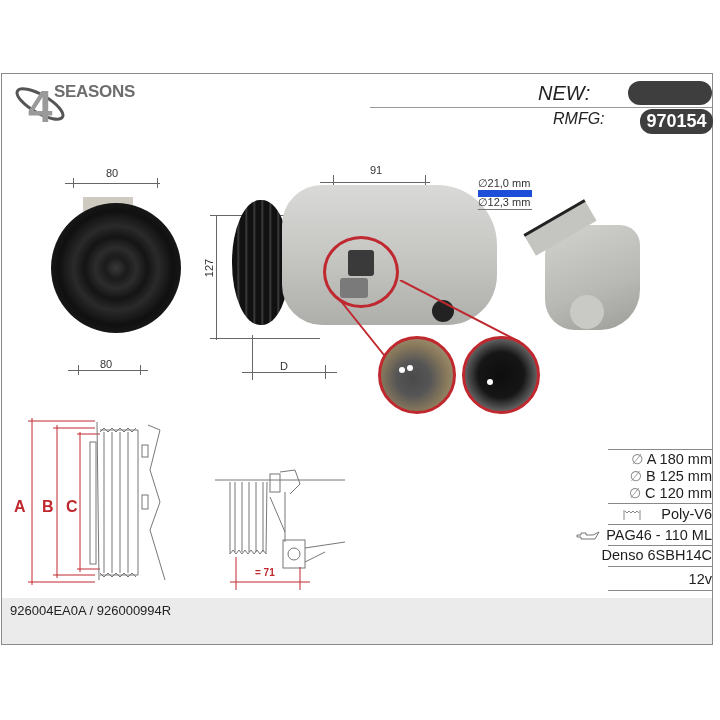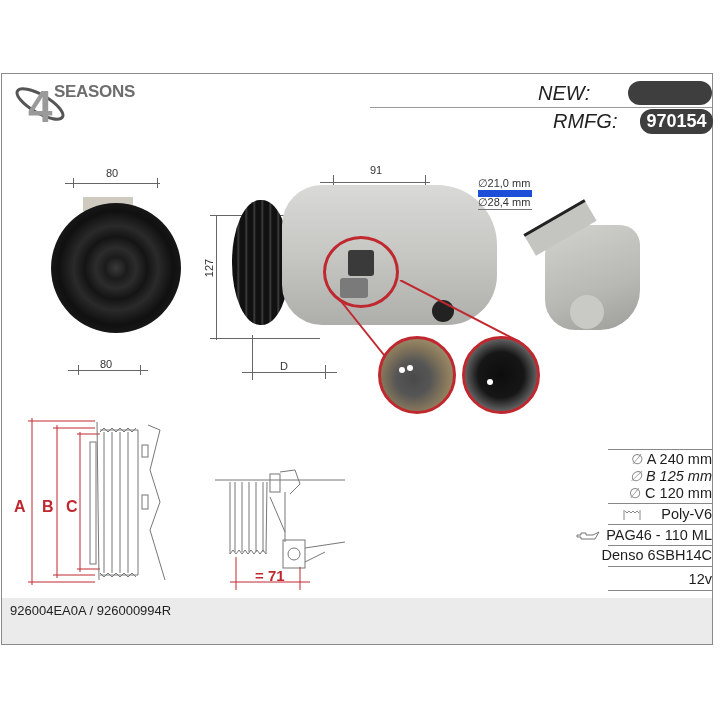--- a/index.html
+++ b/index.html
@@ -4,21 +4,21 @@
 <style>
   html,body{margin:0;padding:0;background:#fff;}
   body{width:720px;height:720px;position:relative;overflow:hidden;font-family:"Liberation Sans",sans-serif;color:#222;}
   .frame{position:absolute;left:1px;top:73px;width:712px;height:572px;border:1px solid #8a8a8a;box-sizing:border-box;background:#fff;}
   .abs{position:absolute;}
   .logo{left:14px;top:78px;width:130px;height:48px;}
   .logo-text{position:absolute;left:40px;top:4px;font-weight:bold;font-size:17px;color:#6d6d6d;letter-spacing:-0.3px;}
   .hdr-line{position:absolute;left:370px;top:107px;width:342px;height:1px;background:#999;}
   .new-label{position:absolute;left:538px;top:82px;font-style:italic;font-size:20px;color:#222;}
   .new-pill{position:absolute;left:628px;top:81px;width:84px;height:24px;border-radius:12px;background:#3e3e3e;}
-  .rmfg-label{position:absolute;left:553px;top:110px;font-style:italic;font-size:20px;color:#222;}
+  .rmfg-label{position:absolute;left:553px;top:110px;font-style:italic;font-size:16px;color:#222;}
   .rmfg-pill{position:absolute;left:640px;top:109px;width:73px;height:25px;border-radius:12px;background:#3e3e3e;color:#fff;font-weight:bold;font-size:18px;text-align:center;line-height:25px;}
   .dim{font-size:11px;color:#333;position:absolute;}
   .dimline{position:absolute;background:#666;}
   .spec{position:absolute;right:8px;font-size:14.5px;color:#1e1e1e;text-align:right;}
   .spec-line{position:absolute;left:608px;width:104px;height:1px;background:#888;}
   .footer{position:absolute;left:2px;top:598px;width:710px;height:46px;background:#ebebeb;}
   .footer-text{position:absolute;left:8px;top:5px;font-size:13px;color:#222;}
   .redlbl{position:absolute;font-weight:bold;font-size:16px;color:#c0282f;}
 </style>
 </head>
@@ -69,21 +69,21 @@
   <div style="position:absolute;left:140px;top:118px;width:28px;height:20px;background:#7a7a7a;border-radius:3px;"></div>
   <div style="position:absolute;left:232px;top:140px;width:22px;height:22px;background:#222;border-radius:50%;"></div>
   <span class="dim" style="left:80px;top:200px;">D</span>
   <div class="dimline" style="left:42px;top:212px;width:95px;height:1px;"></div>
   <div class="dimline" style="left:52px;top:175px;width:1px;height:45px;"></div>
   <div class="dimline" style="left:125px;top:205px;width:1px;height:14px;"></div>
 </div>
 
 <div class="abs" style="left:478px;top:177px;width:80px;height:40px;">
   <span class="dim" style="left:0;top:0;border-bottom:7px solid #1d4ed8;padding-right:2px;">∅21,0 mm</span>
-  <span class="dim" style="left:0;top:19px;border-bottom:1px solid #777;padding-right:2px;">∅28,4 mm</span>
+  <span class="dim" style="left:0;top:19px;border-bottom:1px solid #777;padding-right:2px;">∅12,3 mm</span>
 </div>
 
 <svg class="abs" style="left:320px;top:280px;" width="230" height="140">
   <line x1="20" y1="20" x2="68" y2="80" stroke="#c0282f" stroke-width="2"></line>
   <line x1="80" y1="0" x2="200" y2="62" stroke="#c0282f" stroke-width="2"></line>
 </svg>
 <div class="abs" style="left:378px;top:336px;width:72px;height:72px;border:3px solid #c0282f;border-radius:50%;background:radial-gradient(circle at 45% 55%,#4a4a4a 0,#555 30%,#8a7a5c 60%,#b9a98a 100%);">
   <div style="position:absolute;left:18px;top:28px;width:6px;height:6px;border-radius:50%;background:#fff;"></div>
   <div style="position:absolute;left:26px;top:26px;width:6px;height:6px;border-radius:50%;background:#fff;"></div>
 </div>
@@ -146,30 +146,30 @@
       <rect x="83" y="78" width="22" height="28"></rect>
         <circle cx="94" cy="92" r="6"></circle>
       <path d="M105 86 L145 80 M105 100 L125 90"></path>
     </g>
     <g stroke="#c0282f" stroke-width="1" fill="none">
       <line x1="36" y1="95" x2="36" y2="128"></line>
         <line x1="100" y1="105" x2="100" y2="128"></line>
         <line x1="30" y1="120" x2="110" y2="120"></line>
     </g>
   </svg>
-  <span class="abs" style="left:55px;top:105px;font-size:15px;font-weight:bold;color:#c0282f;">= 71</span>
+  <span class="abs" style="left:55px;top:105px;font-size:10px;font-weight:bold;color:#c0282f;">= 71</span>
 </div>
 
 <div class="abs" style="left:600px;top:448px;width:112px;height:146px;"></div>
 <div class="spec-line" style="top:449px;"></div>
 <div class="spec" style="top:451px;">
   <span style="color:#888;font-size:14px;">∅</span>
-  <span>A 240 mm</span>
+  <span>A 180 mm</span>
 </div>
-<div class="spec" style="top:468px;font-style:italic;">
+<div class="spec" style="top:468px;">
   <span style="color:#888;font-size:14px;">∅</span>
   <span>B 125 mm</span>
 </div>
 <div class="spec" style="top:485px;">
   <span style="color:#888;font-size:14px;">∅</span>
   <span>C 120 mm</span>
 </div>
 <div class="spec-line" style="top:503px;"></div>
 <div class="spec" style="top:506px;">
   <svg width="18" height="12" style="margin-right:16px;vertical-align:middle;">

